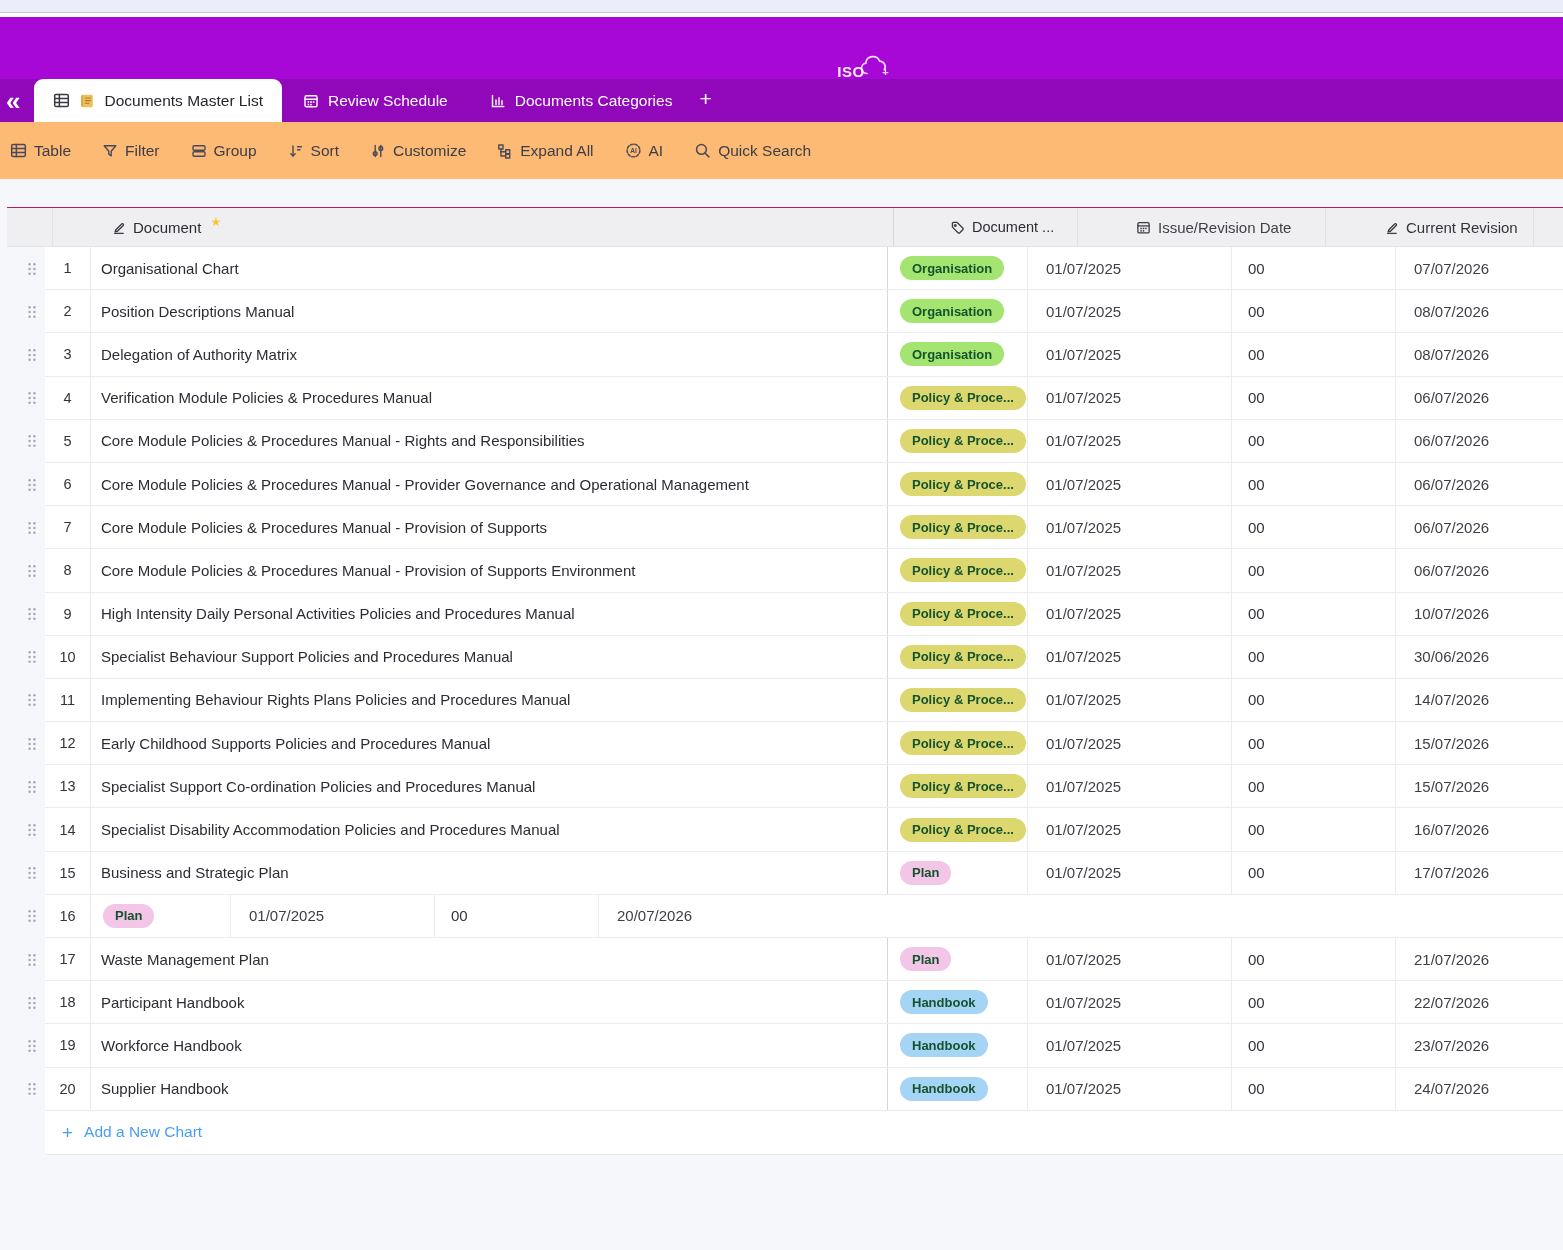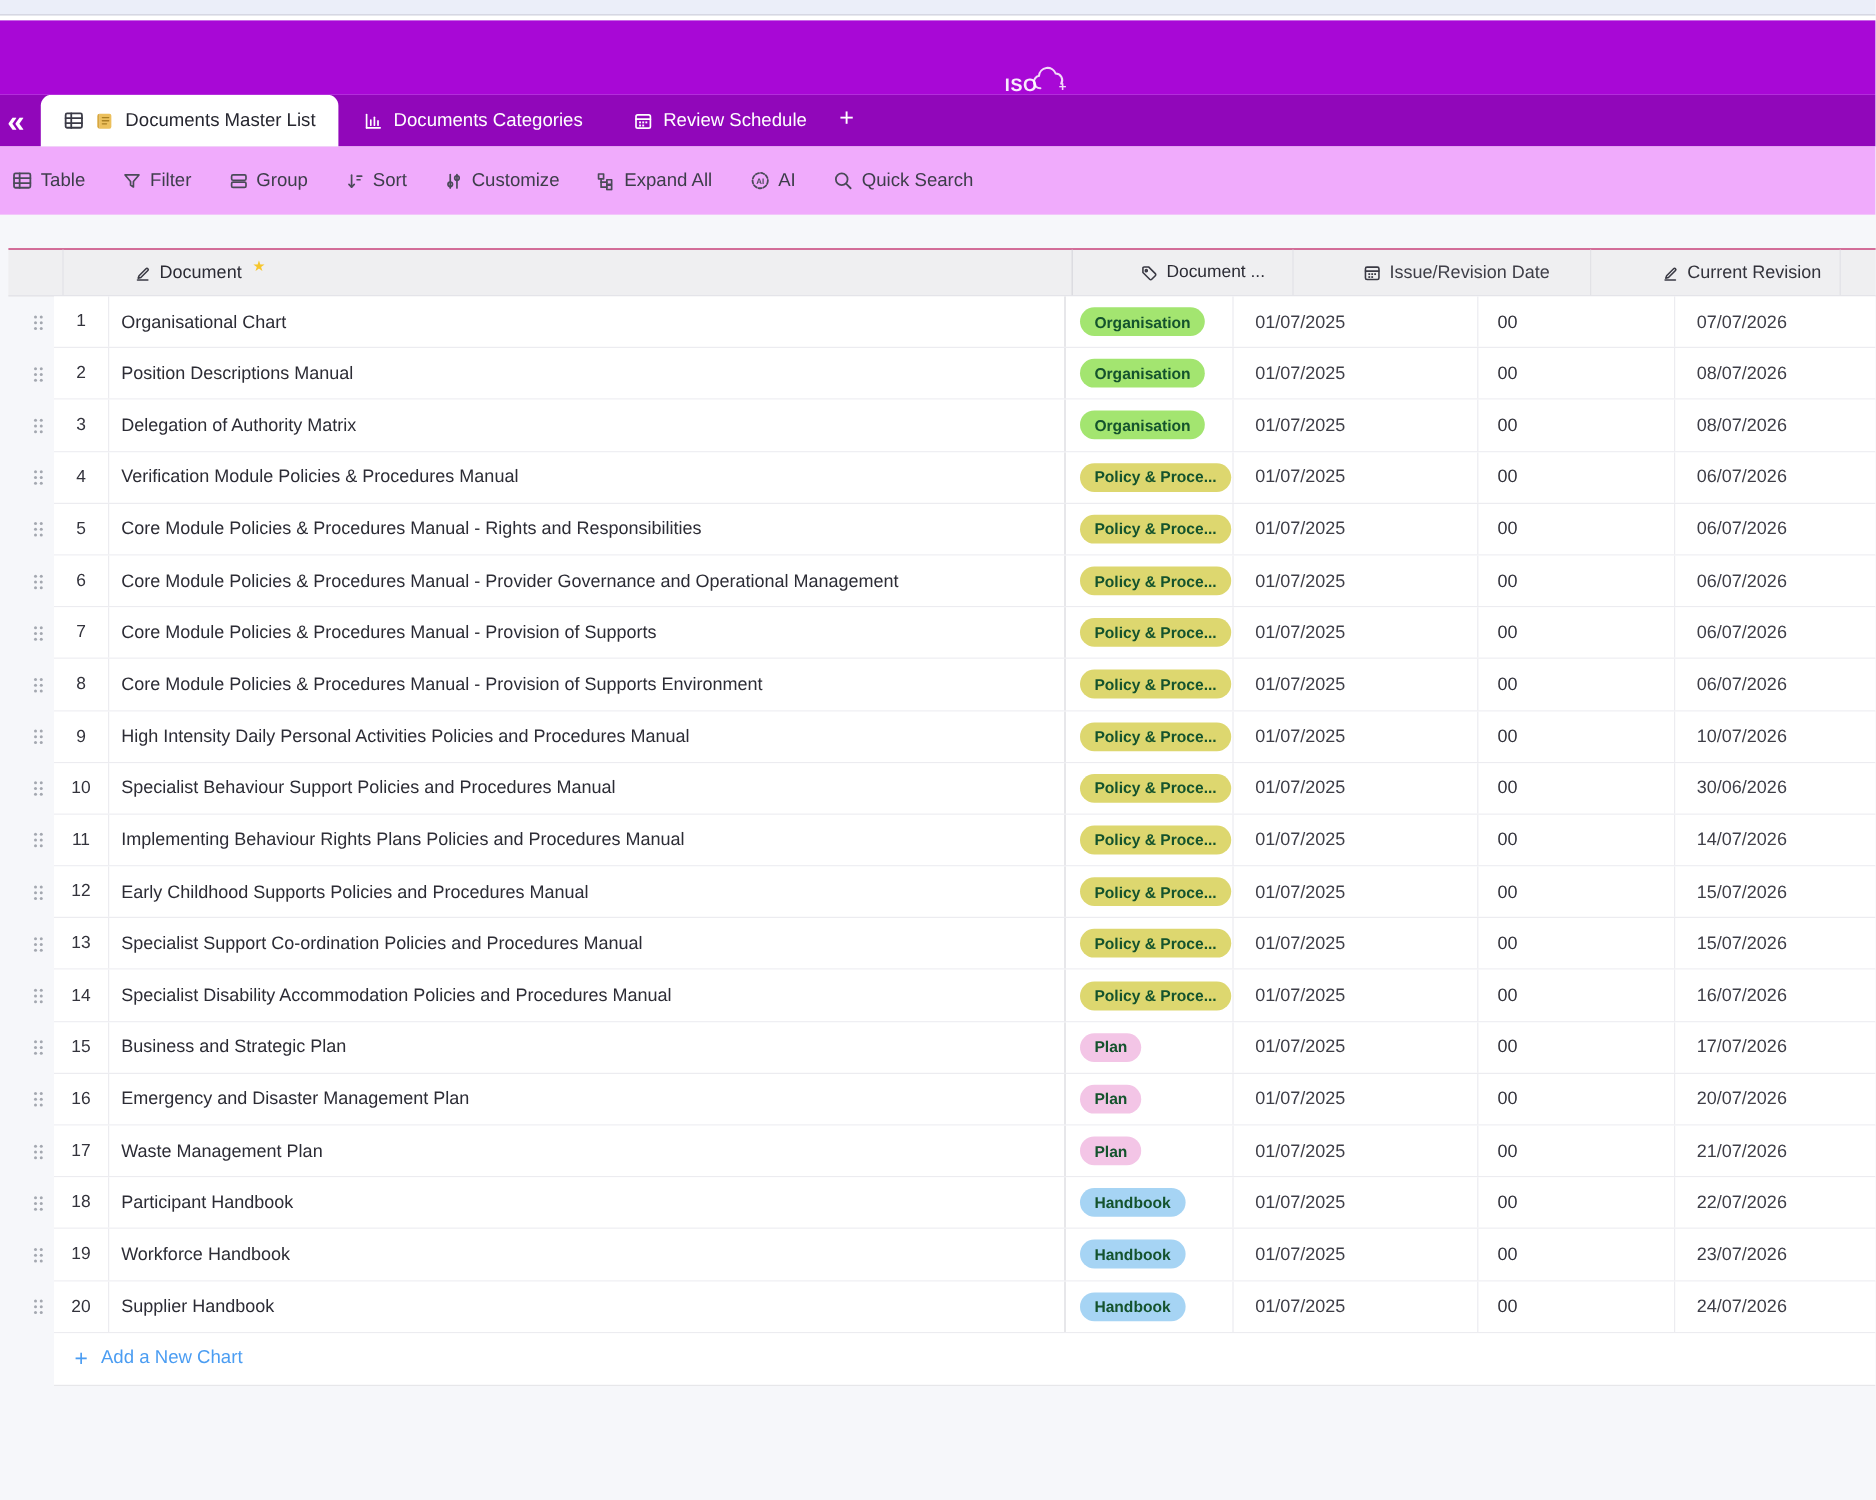--- a/index.html
+++ b/index.html
@@ -41,21 +41,21 @@
   }
   .tab.active {
     background:#fff; color:#26262f; border-radius:9px 9px 0 0; margin-left:8px; padding:0 19px;
   }
   .tab .t-ic { color:#fff; }
   .tab.active .t-ic { color:#3a3a46; }
   .tab-add { color:#fff; font-size:21px; font-weight:400; padding:0 15px 4px 6px; cursor:pointer; align-self:center; }
 
   
   .toolbar {
-    height:57px; background:#f0abfc; display:flex; align-items:center;
+    height:57px; background:#fdba74; display:flex; align-items:center;
     padding-left:10px; gap:31px; color:#3d3d4a; font-size:15.5px;
   }
   .tool-item { display:flex; align-items:center; gap:7px; cursor:pointer; white-space:nowrap; }
   .tool-item .ic, .tool-item svg { color:#4a4a58; }
 
   
   .content { background:#f6f7fa; padding-top:28px; height:1070px; }
   .grid { width:1563px; }
   .trow { display:flex; }
   .gutter { width:45px; display:flex; align-items:center; justify-content:flex-end; padding-right:7px; }
@@ -127,46 +127,46 @@
       <path d="M4 1.8 a1.9 1.9 0 0 0 -1.9 1.9 V12.3 a1.9 1.9 0 0 0 1.9 1.9" fill="#d9a83e"></path>
       <line x1="6.3" y1="5" x2="11.6" y2="5" stroke="#a97f22" stroke-width="1.1" stroke-linecap="round"></line>
       <line x1="6.3" y1="7.6" x2="11.6" y2="7.6" stroke="#a97f22" stroke-width="1.1" stroke-linecap="round"></line>
       <line x1="6.3" y1="10.2" x2="9.8" y2="10.2" stroke="#a97f22" stroke-width="1.1" stroke-linecap="round"></line>
     </svg>
     <span>Documents Master List</span>
   </div>
 
   <div class="tab">
     <svg class="t-ic" width="16" height="16" viewBox="0 0 16 16">
+        <g class="ic">
+          <rect x="2" y="2.8" width="12" height="11" rx="1.4"></rect>
+          <line x1="2" y1="6.3" x2="14" y2="6.3"></line>
+        </g>
+        <g fill="currentColor" stroke="none">
+          <rect x="4.6" y="8.2" width="1.6" height="1.6"></rect>
+          <rect x="7.2" y="8.2" width="1.6" height="1.6"></rect>
+          <rect x="9.8" y="8.2" width="1.6" height="1.6"></rect>
+          <rect x="4.6" y="10.8" width="1.6" height="1.6"></rect>
+          <rect x="7.2" y="10.8" width="1.6" height="1.6"></rect>
+        </g>
+      </svg>
+    <span>Review Schedule</span>
+  </div>
+
+  <div class="tab">
+    <svg class="t-ic" width="16" height="16" viewBox="0 0 16 16">
         <g class="ic" stroke-width="1.6">
           <line x1="2.5" y1="2.5" x2="2.5" y2="13.5"></line>
           <line x1="2.5" y1="13.5" x2="13.8" y2="13.5"></line>
           <line x1="6" y1="7" x2="6" y2="11.4"></line>
           <line x1="9" y1="4.8" x2="9" y2="11.4"></line>
           <line x1="12" y1="7.8" x2="12" y2="11.4"></line>
         </g>
       </svg>
     <span>Documents Categories</span>
-  </div>
-
-  <div class="tab">
-    <svg class="t-ic" width="16" height="16" viewBox="0 0 16 16">
-        <g class="ic">
-          <rect x="2" y="2.8" width="12" height="11" rx="1.4"></rect>
-          <line x1="2" y1="6.3" x2="14" y2="6.3"></line>
-        </g>
-        <g fill="currentColor" stroke="none">
-          <rect x="4.6" y="8.2" width="1.6" height="1.6"></rect>
-          <rect x="7.2" y="8.2" width="1.6" height="1.6"></rect>
-          <rect x="9.8" y="8.2" width="1.6" height="1.6"></rect>
-          <rect x="4.6" y="10.8" width="1.6" height="1.6"></rect>
-          <rect x="7.2" y="10.8" width="1.6" height="1.6"></rect>
-        </g>
-      </svg>
-    <span>Review Schedule</span>
   </div>
 
   <div class="tab-add">+</div>
 </div>
 
 <div class="toolbar">
   <div class="tool-item">
     <svg width="17" height="17" viewBox="0 0 16 16">
         <g class="ic">
           <rect x="1.6" y="2.4" width="12.8" height="11.2" rx="1.2"></rect>
@@ -683,21 +683,20 @@
                 <circle cx="8.4" cy="3.2" r="1.25"></circle>
                 <circle cx="3.6" cy="8" r="1.25"></circle>
                 <circle cx="8.4" cy="8" r="1.25"></circle>
                 <circle cx="3.6" cy="12.8" r="1.25"></circle>
                 <circle cx="8.4" cy="12.8" r="1.25"></circle>
               </g>
             </svg>
     </div>
     <div class="cells">
       <div class="c num">16</div>
-      <div class="c doc">Emergency and Disaster Management Plan</div>
       <div class="c cat">
         <span class="badge" style="background: rgb(243, 197, 230);">Plan</span>
       </div>
       <div class="c isd">01/07/2025</div>
       <div class="c rev">00</div>
       <div class="c nrd">20/07/2026</div>
     </div>
   </div>
         <div class="trow drow">
     <div class="gutter">

